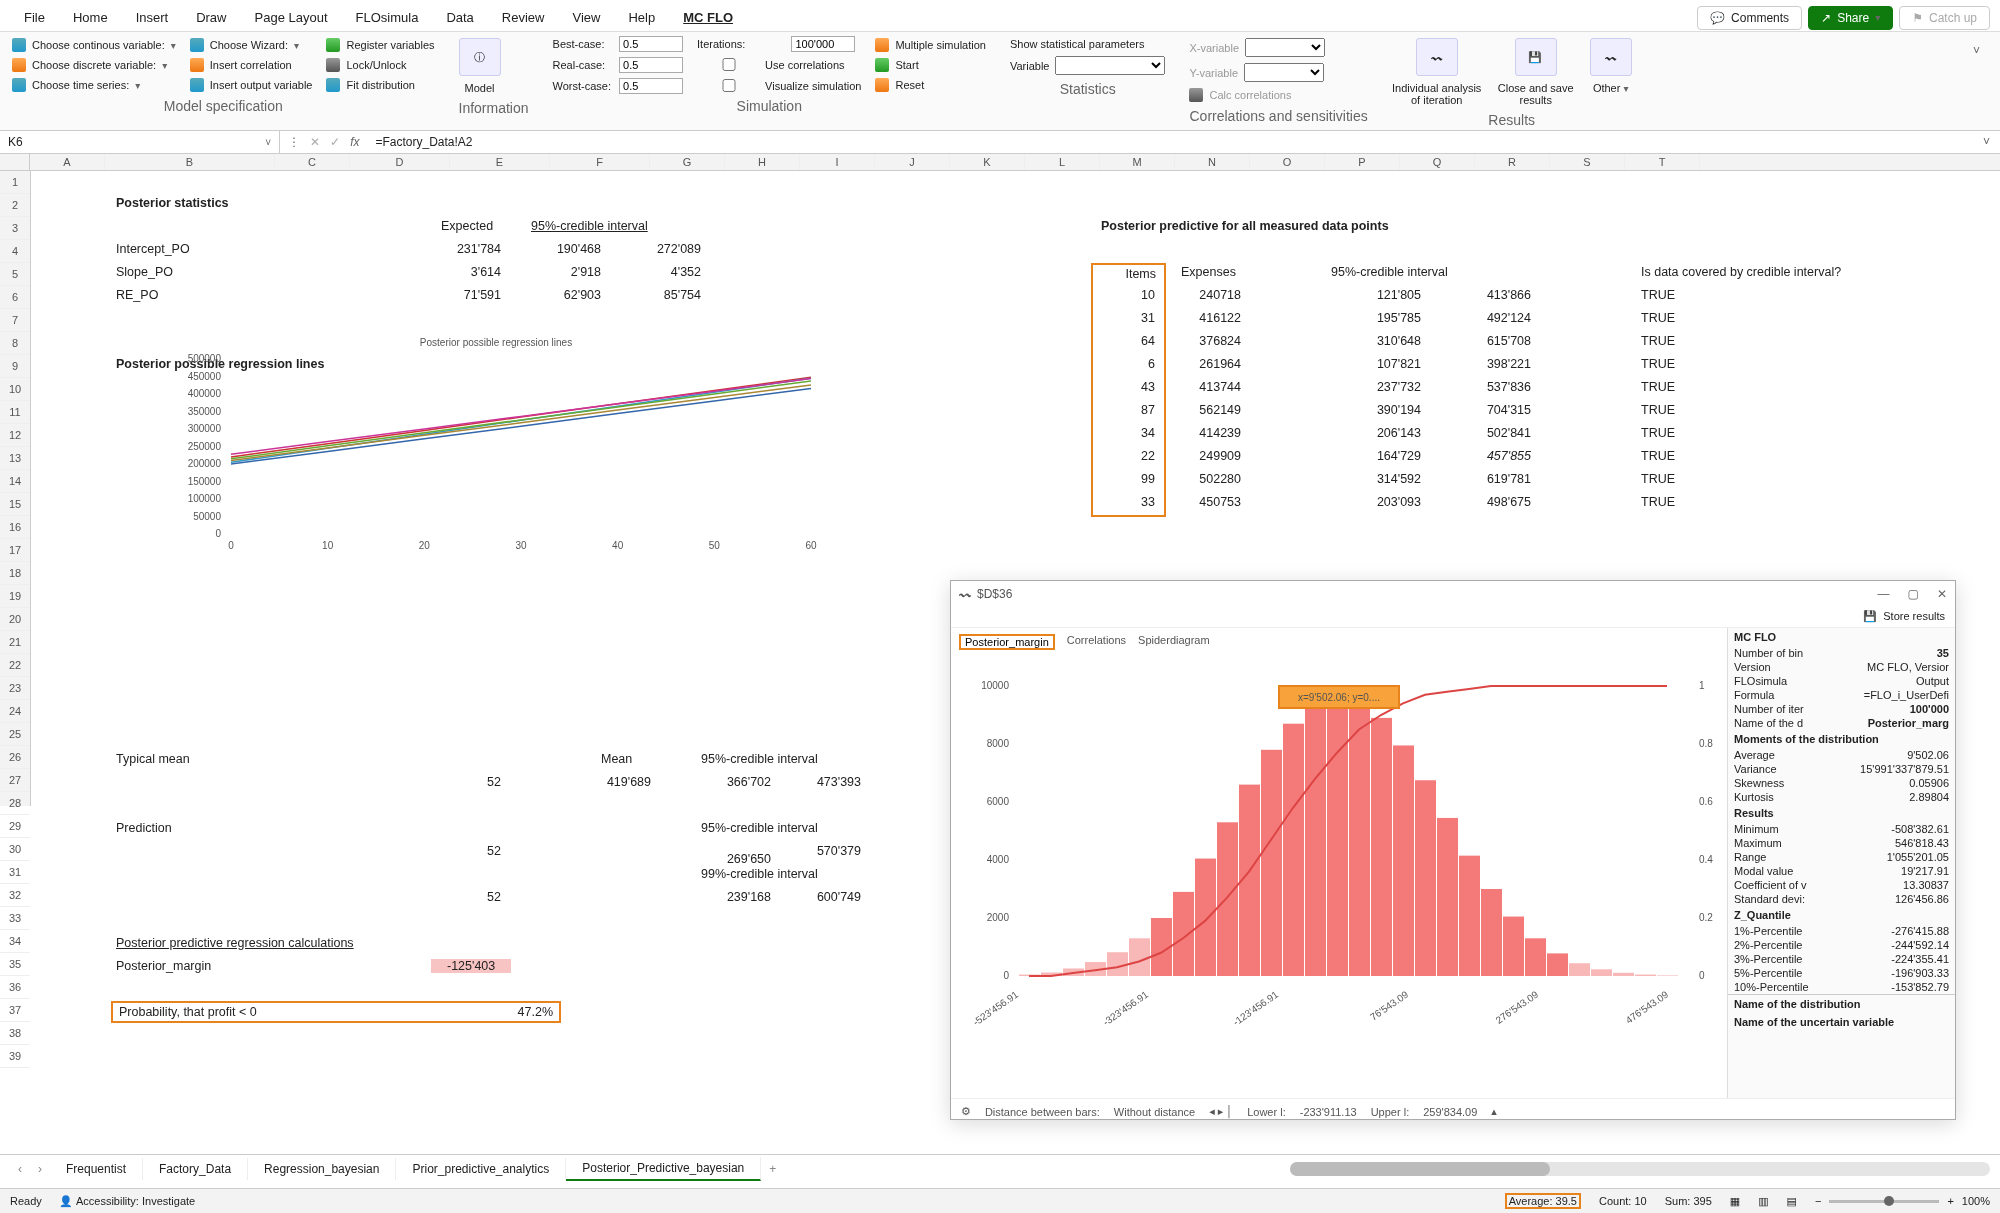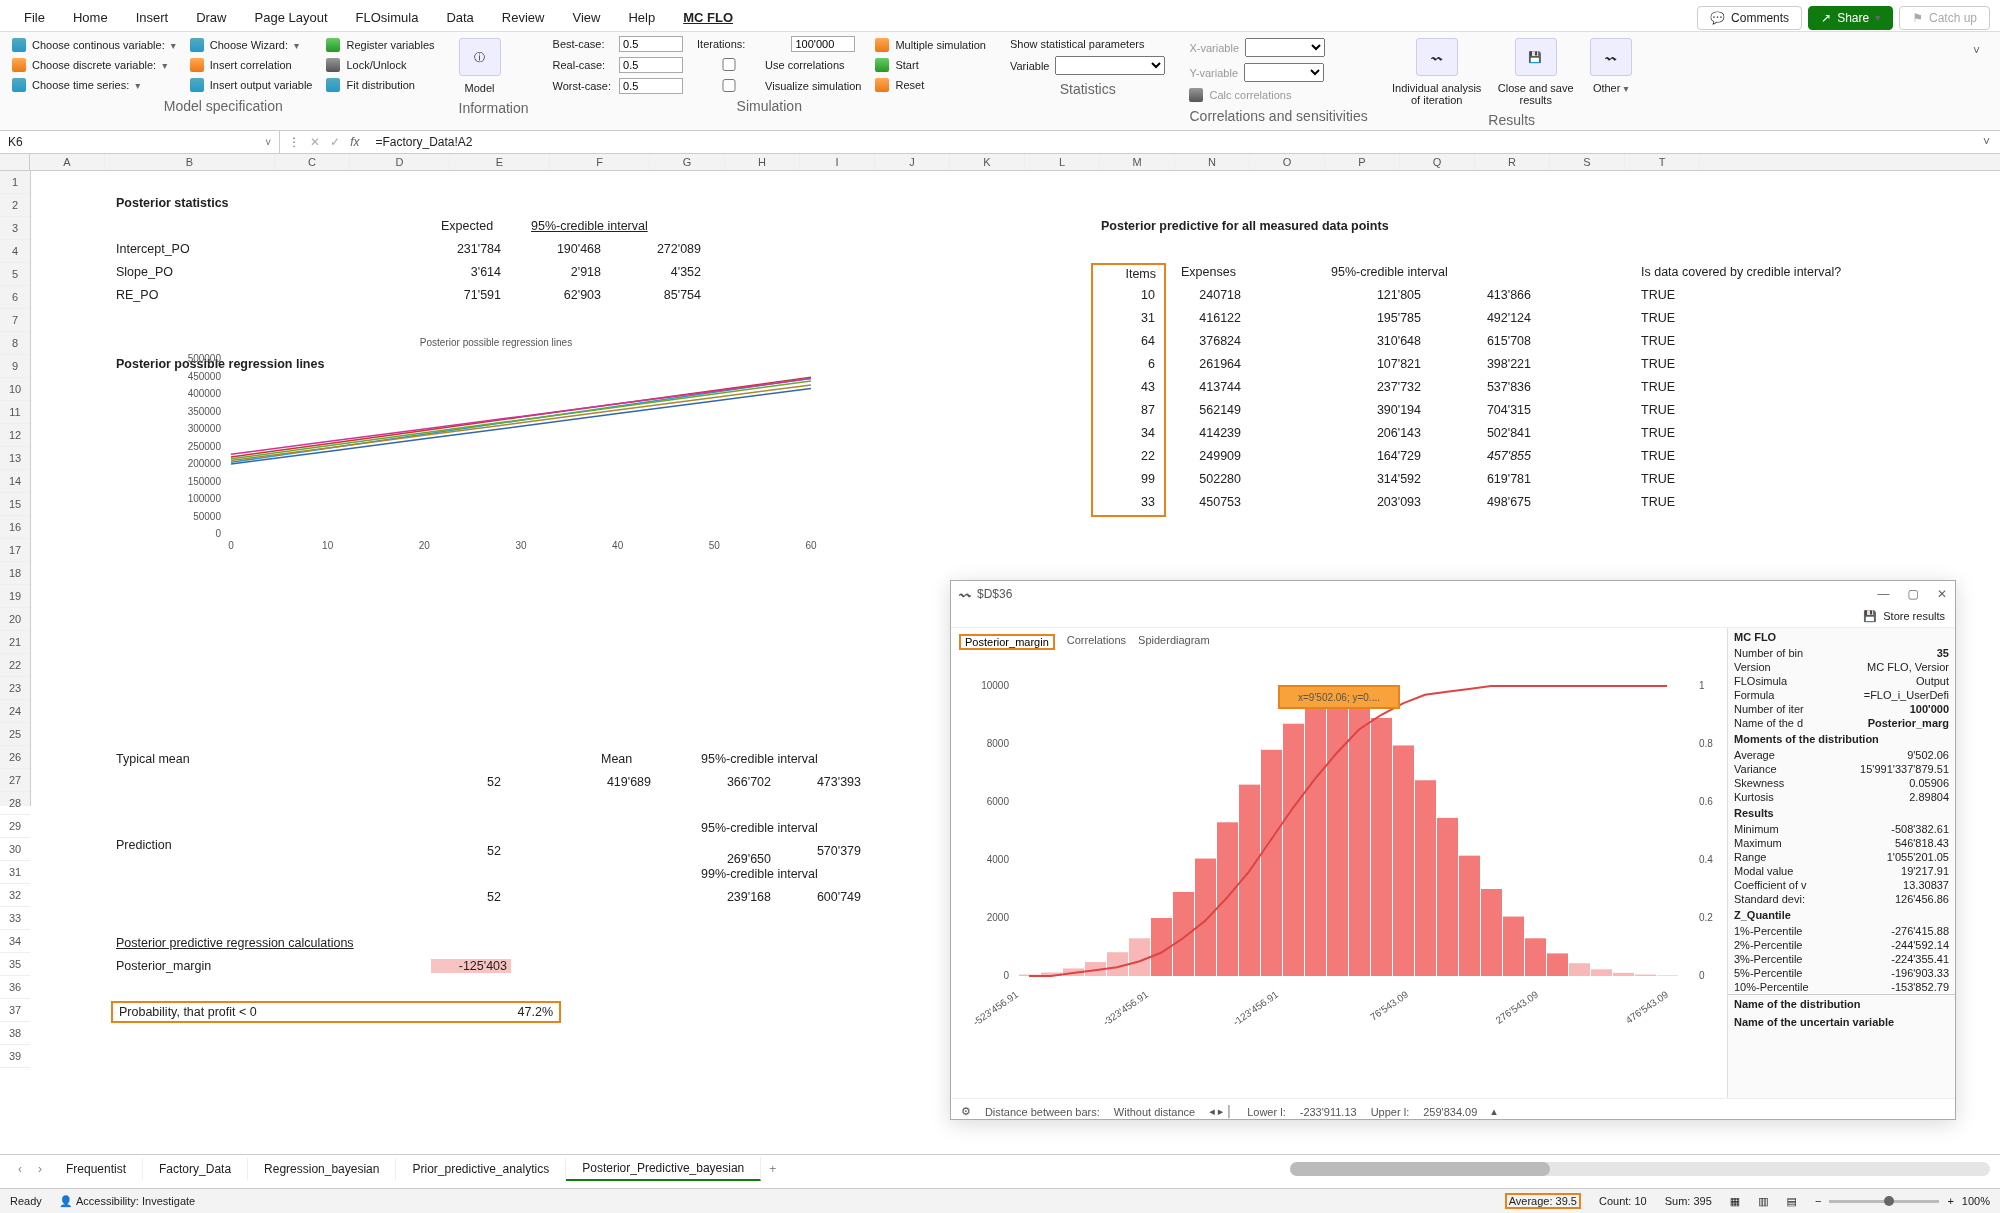--- a/index.html
+++ b/index.html
@@ -393,33 +393,33 @@
         </g>
     </svg>
 
     <div class="txt" style="left:85px;top:581px;">Typical mean</div>
     <div class="txt" style="left:570px;top:581px;">Mean</div>
     <div class="txt" style="left:670px;top:581px;">95%-credible interval</div>
     <div class="txt rt" style="left:430px;top:604px;width:40px;">52</div>
     <div class="txt rt" style="left:560px;top:604px;width:60px;">419'689</div>
     <div class="txt rt" style="left:680px;top:604px;width:60px;">366'702</div>
     <div class="txt rt" style="left:770px;top:604px;width:60px;">473'393</div>
-    <div class="txt" style="left:85px;top:650px;margin-top:17px;">Prediction</div>
+    <div class="txt" style="left:85px;top:650px;">Prediction</div>
     <div class="txt" style="left:670px;top:650px;">95%-credible interval</div>
     <div class="txt rt" style="left:430px;top:673px;width:40px;">52</div>
     <div class="txt rt" style="left:680px;top:673px;width:60px;margin-top:8px;">269'650</div>
     <div class="txt rt" style="left:770px;top:673px;width:60px;">570'379</div>
     <div class="txt" style="left:670px;top:696px;">99%-credible interval</div>
     <div class="txt rt" style="left:430px;top:719px;width:40px;">52</div>
     <div class="txt rt" style="left:680px;top:719px;width:60px;">239'168</div>
     <div class="txt rt" style="left:770px;top:719px;width:60px;">600'749</div>
 
     <div class="txt under" style="left:85px;top:765px;">Posterior predictive regression calculations</div>
     <div class="txt" style="left:85px;top:788px;">Posterior_margin</div>
-    <div class="txt rt pink" style="left:400px;top:788px;width:80px;padding:0 4px;">-125'403</div>
+    <div class="txt rt pink" style="left:400px;top:788px;width:80px;padding:0 16px;">-125'403</div>
     <div class="txt obox" style="left:80px;top:830px;display:flex;width:450px;justify-content:space-between;padding:2px 6px;">
       <span>Probability, that profit &lt; 0</span>
       <span>47.2%</span>
     </div>
 
     <div class="txt bold" style="left:1070px;top:48px;">Posterior predictive for all measured data points</div>
     <div class="txt obox" style="left:1060px;top:92px;width:75px;text-align:right;padding:2px 8px;height:254px;">
       <div>Items</div>
     </div>
     <div class="txt" style="left:1150px;top:94px;">Expenses</div>

